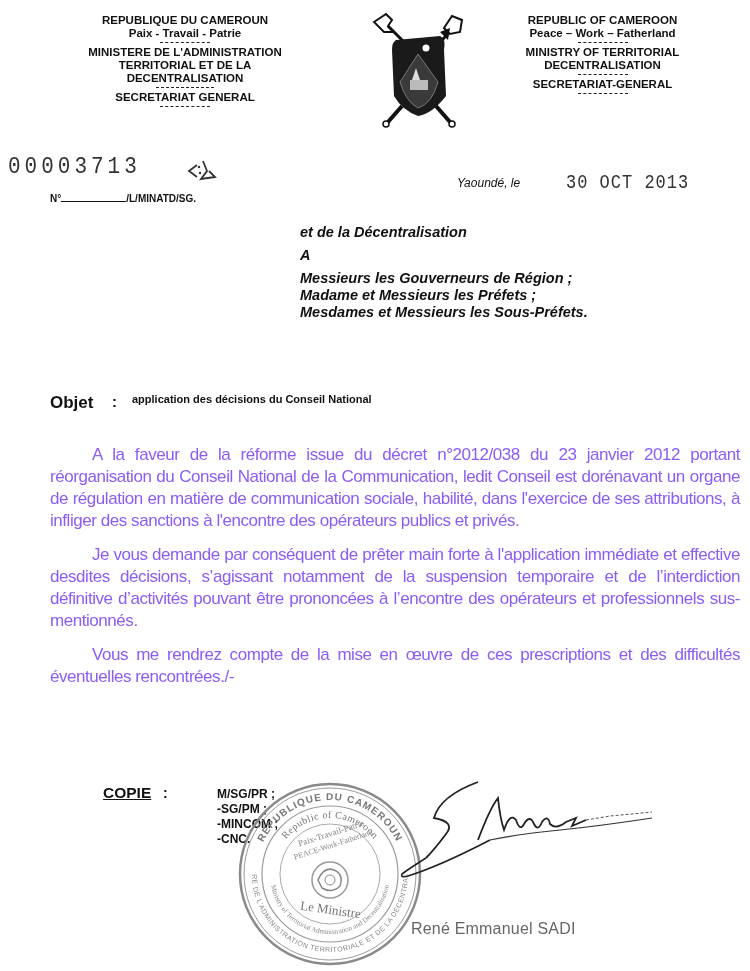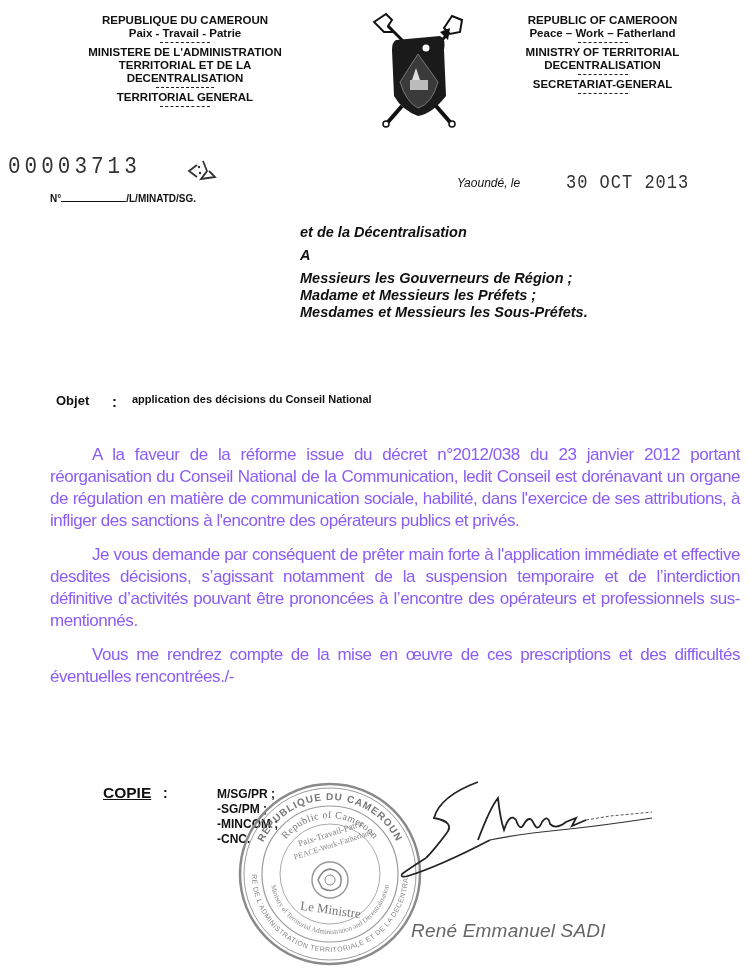--- a/index.html
+++ b/index.html
@@ -40,56 +40,55 @@
     }
     .addressee {
       position: absolute; left: 300px; top: 224px; font-weight: bold; font-style: italic;
       font-size: 14.5px; line-height: 17px; color: #111;
     }
     .addressee .gap { height: 6px; }
     .objet {
       position: absolute; left: 50px; top: 393px; font-size: 11px; font-weight: bold;
     }
     .objet-label {
-      position: absolute; left: 0; top: 0; font-size: 13px; 
+      position: absolute; left: 0; top: 0; font-size: 17px; 
       font-weight: bold;
-      margin-left: 6px;
     }
     .objet-colon { position: absolute; left: 62px; top: 0; font-size: 15px; font-weight: bold; }
     .objet-text { position: absolute; left: 82px; top: 0px; width: 300px; line-height: 13px; font-size: 11px; }
     .body {
       position: absolute; left: 50px; top: 444px; width: 690px;
       font-size: 17px; line-height: 22px; text-align: justify;
       font-family: "Liberation Sans", sans-serif; color: #8b5cf6;
     }
     .body p { margin: 0 0 12px 0; text-indent: 42px; letter-spacing: -0.45px; transform-origin: left; }
     .copie { position: absolute; left: 103px; top: 787px; font-weight: bold; font-size: 12px; line-height: 15px; }
     .copie-label { position: absolute; left: 0; top: -2px; font-size: 15.5px; text-decoration: underline; }
     .copie-colon { position: absolute; left: 60px; top: -1px; font-size: 14px; }
     .copie-list { position: absolute; left: 72px; top: 0; white-space: nowrap; }
     .copie-list span { display: block; padding-left: 42px; }
     .stamp { position: absolute; left: 234px; top: 780px; width: 192px; height: 188px; }
     .signature { position: absolute; left: 400px; top: 778px; width: 260px; height: 120px; }
     .signer {
-      position: absolute; left: 411px; top: 920px; font-style: italic; font-size: 19px;
+      position: absolute; left: 411px; top: 920px; font-size: 16px;
       color: #666; letter-spacing: 0.2px;
     }
   </style>
 </head>
 <body>
 
 <div class="hdr-block hdr-left">
   <span class="line">REPUBLIQUE DU CAMEROUN</span>
   <span class="line">Paix - Travail - Patrie</span>
   <span class="sep"></span>
   <span class="line">MINISTERE DE L'ADMINISTRATION</span>
   <span class="line">TERRITORIAL ET DE LA</span>
   <span class="line">DECENTRALISATION</span>
   <span class="sep long"></span>
-  <span class="line">TERRITORIAL GENERAL</span>
+  <span class="line">SECRETARIAT GENERAL</span>
   <span class="sep"></span>
 </div>
 
 <svg class="coat" viewBox="0 0 100 118">
 
   <path d="M4 12 L16 4 L22 10 L18 16 L24 22 L14 22 Z" fill="#fff" stroke="#111" stroke-width="2"></path>
   <line x1="18" y1="16" x2="40" y2="38" stroke="#111" stroke-width="3"></line>
 
   <path d="M74 18 L82 6 L92 10 L90 22 L80 24 Z" fill="#fff" stroke="#111" stroke-width="2"></path>
   <path d="M70 22 L80 18 L78 30 Z" fill="#111"></path>

